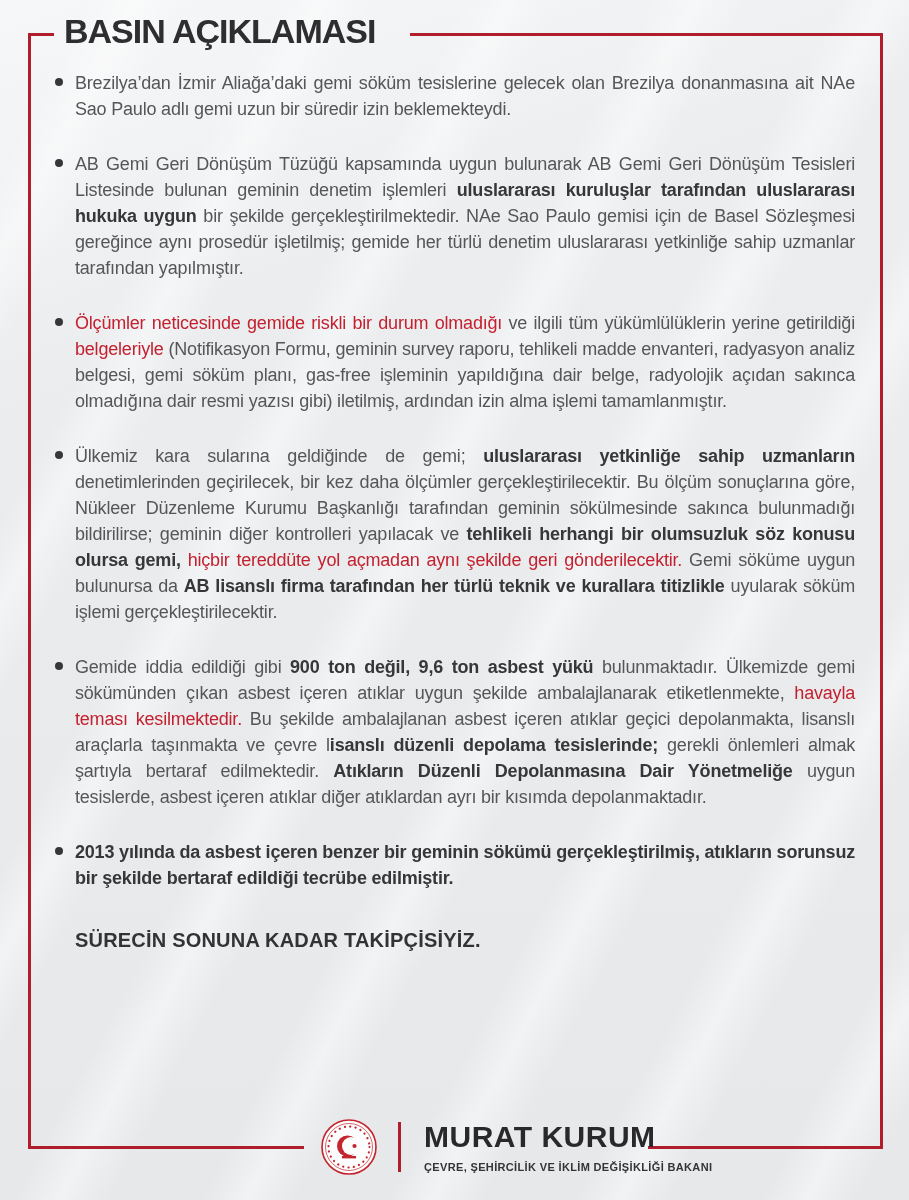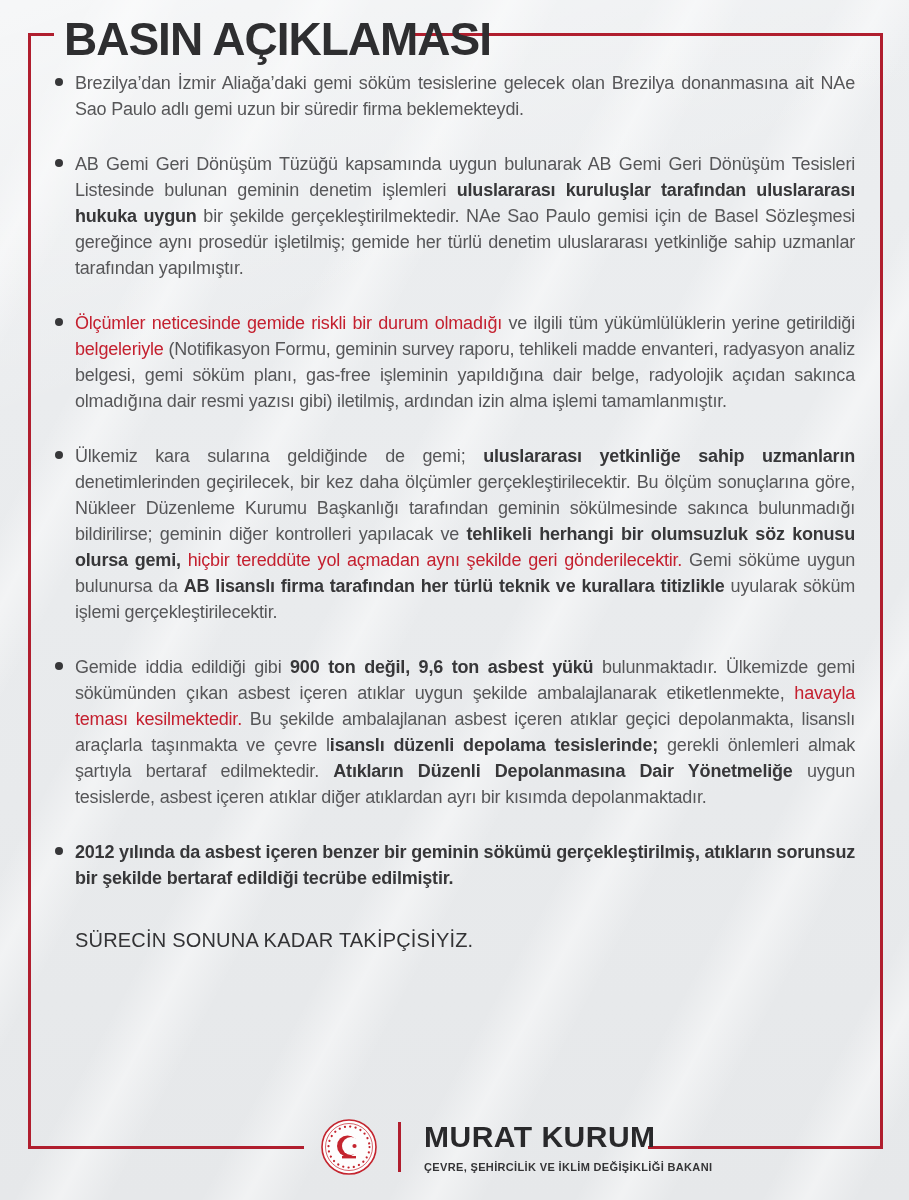--- a/index.html
+++ b/index.html
@@ -29,21 +29,21 @@
   .fl{position:absolute;background:var(--frame-red);}
   .fl-left   {left:28px;  top:33px;   width:3px;   height:1116px;}
   .fl-right  {left:880px; top:33px;   width:3px;   height:1116px;}
   .fl-topdash{left:28px;  top:33px;   width:26px;  height:3px;}
   .fl-top    {left:410px; top:33px;   width:473px; height:3px;}
   .fl-botl   {left:28px;  top:1146px; width:276px; height:3px;}
   .fl-botr   {left:648px; top:1146px; width:235px; height:3px;}
 
   .page-title{
     position:absolute;left:64px;top:12px;
-    font-size:46px;font-weight:800;color:#2e2e30;
+    font-size:34px;font-weight:800;color:#2e2e30;
     letter-spacing:-1px;white-space:nowrap;text-align:right;
   }
 
   .content{
     position:absolute;left:55px;top:70px;width:800px;
   }
   .bullet-row{display:flex;margin:0 0 29px 0;}
   .dot{flex:0 0 20px;}
   .dot::before{
     content:"";display:block;width:8px;height:8px;border-radius:50%;
@@ -54,21 +54,21 @@
     font-size:18px;line-height:26px;
     text-align:justify;
     color:var(--text-body);
     letter-spacing:-0.2px;
   }
   .seg-bold{font-weight:700;color:var(--text-dark);}
   .seg-redbold{font-weight:400;color:var(--accent-red);}
 
   .closing{
     margin:38px 0 0 20px;
-    font-size:20px;font-weight:400;color:#333335;
+    font-size:20px;font-weight:700;color:#333335;
     letter-spacing:0.2px;
   }
 
   .footer{
     position:absolute;left:320px;top:1118px;
     display:flex;align-items:center;gap:18px;
   }
   .seal{flex:0 0 58px;height:58px;}
   .footer-divider{width:3px;height:50px;background:var(--frame-red);margin:0 5px 0 2px;}
   .footer-name{
@@ -91,41 +91,41 @@
   <div class="fl fl-right"></div>
   <div class="fl fl-botl"></div>
   <div class="fl fl-botr"></div>
 
   <div class="page-title">BASIN AÇIKLAMASI</div>
 
   <div class="content">
 
     <div class="bullet-row">
         <span class="dot"></span>
-        <p class="bullet-text"><span>Brezilya’dan İzmir Aliağa’daki gemi söküm tesislerine gelecek olan Brezilya donanmasına ait NAe Sao Paulo adlı gemi uzun bir süredir firma beklemekteydi.</span></p>
+        <p class="bullet-text"><span>Brezilya’dan İzmir Aliağa’daki gemi söküm tesislerine gelecek olan Brezilya donanmasına ait NAe Sao Paulo adlı gemi uzun bir süredir izin beklemekteydi.</span></p>
       </div>
       <div class="bullet-row">
         <span class="dot"></span>
         <p class="bullet-text"><span>AB Gemi Geri Dönüşüm Tüzüğü kapsamında uygun bulunarak AB Gemi Geri Dönüşüm Tesisleri Listesinde bulunan geminin denetim işlemleri </span><span class="seg-bold">uluslararası kuruluşlar tarafından uluslararası hukuka uygun</span><span> bir şekilde gerçekleştirilmektedir. NAe Sao Paulo gemisi için de Basel Sözleşmesi gereğince aynı prosedür işletilmiş; gemide her türlü denetim uluslararası yetkinliğe sahip uzmanlar tarafından yapılmıştır.</span></p>
       </div>
       <div class="bullet-row">
         <span class="dot"></span>
         <p class="bullet-text"><span class="seg-redbold">Ölçümler neticesinde gemide riskli bir durum olmadığı</span><span> ve ilgili tüm yükümlülüklerin yerine getirildiği </span><span class="seg-redbold">belgeleriyle</span><span> (Notifikasyon Formu, geminin survey raporu, tehlikeli madde envanteri, radyasyon analiz belgesi, gemi söküm planı, gas-free işleminin yapıldığına dair belge, radyolojik açıdan sakınca olmadığına dair resmi yazısı gibi) iletilmiş, ardından izin alma işlemi tamamlanmıştır.</span></p>
       </div>
       <div class="bullet-row">
         <span class="dot"></span>
         <p class="bullet-text"><span>Ülkemiz kara sularına geldiğinde de gemi; </span><span class="seg-bold">uluslararası yetkinliğe sahip uzmanların</span><span> denetimlerinden geçirilecek, bir kez daha ölçümler gerçekleştirilecektir. Bu ölçüm sonuçlarına göre, Nükleer Düzenleme Kurumu Başkanlığı tarafından geminin sökülmesinde sakınca bulunmadığı bildirilirse; geminin diğer kontrolleri yapılacak ve </span><span class="seg-bold">tehlikeli herhangi bir olumsuzluk söz konusu olursa gemi, </span><span class="seg-redbold">hiçbir tereddüte yol açmadan aynı şekilde geri gönderilecektir.</span><span> Gemi söküme uygun bulunursa da </span><span class="seg-bold">AB lisanslı firma tarafından her türlü teknik ve kurallara titizlikle</span><span> uyularak söküm işlemi gerçekleştirilecektir.</span></p>
       </div>
       <div class="bullet-row">
         <span class="dot"></span>
         <p class="bullet-text"><span>Gemide iddia edildiği gibi </span><span class="seg-bold">900 ton değil, 9,6 ton asbest yükü</span><span> bulunmaktadır. Ülkemizde gemi sökümünden çıkan asbest içeren atıklar uygun şekilde ambalajlanarak etiketlenmekte, </span><span class="seg-redbold">havayla teması kesilmektedir.</span><span> Bu şekilde ambalajlanan asbest içeren atıklar geçici depolanmakta, lisanslı araçlarla taşınmakta ve çevre l</span><span class="seg-bold">isanslı düzenli depolama tesislerinde;</span><span> gerekli önlemleri almak şartıyla bertaraf edilmektedir. </span><span class="seg-bold">Atıkların Düzenli Depolanmasına Dair Yönetmeliğe</span><span> uygun tesislerde, asbest içeren atıklar diğer atıklardan ayrı bir kısımda depolanmaktadır.</span></p>
       </div>
       <div class="bullet-row">
         <span class="dot"></span>
-        <p class="bullet-text"><span class="seg-bold">2012 yılında da asbest içeren benzer bir geminin sökümü gerçekleştirilmiş, atıkların sorunsuz bir şekilde bertaraf edildiği tecrübe edilmiştir.</span></p>
+        <p class="bullet-text"><span class="seg-bold">2013 yılında da asbest içeren benzer bir geminin sökümü gerçekleştirilmiş, atıkların sorunsuz bir şekilde bertaraf edildiği tecrübe edilmiştir.</span></p>
       </div>
       <div class="closing">SÜRECİN SONUNA KADAR TAKİPÇİSİYİZ.</div>
   </div>
 
   <div class="footer">
     <span class="seal">
       <svg width="58" height="58" viewBox="0 0 58 58">
         <circle cx="29" cy="29" r="27" fill="#fdfdfd" stroke="#c4242e" stroke-width="1.6"></circle>
         <circle cx="29" cy="29" r="23.5" fill="none" stroke="#c4242e" stroke-width="0.7"></circle>
         <circle cx="29" cy="29" r="20.5" fill="none" stroke="#c4242e" stroke-width="2.2" stroke-dasharray="0.1 5.3" stroke-linecap="round"></circle>

